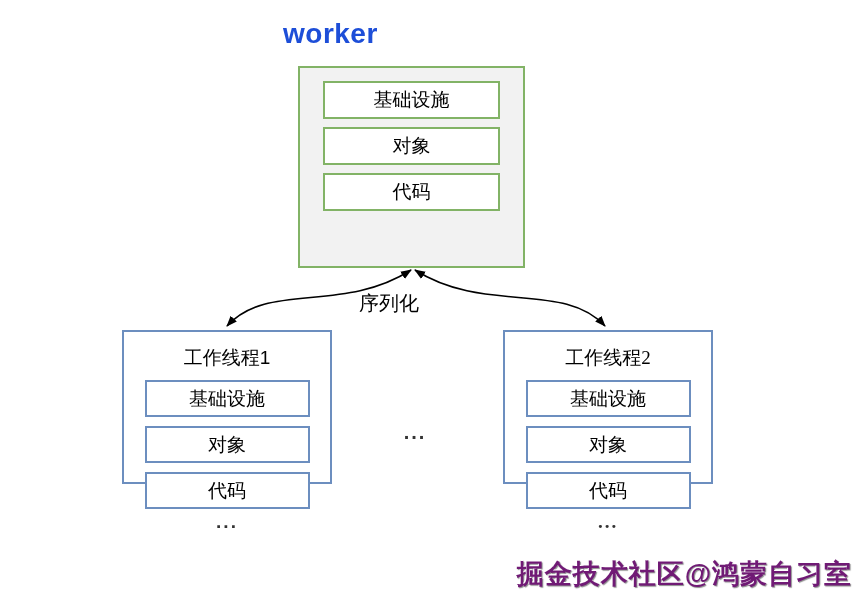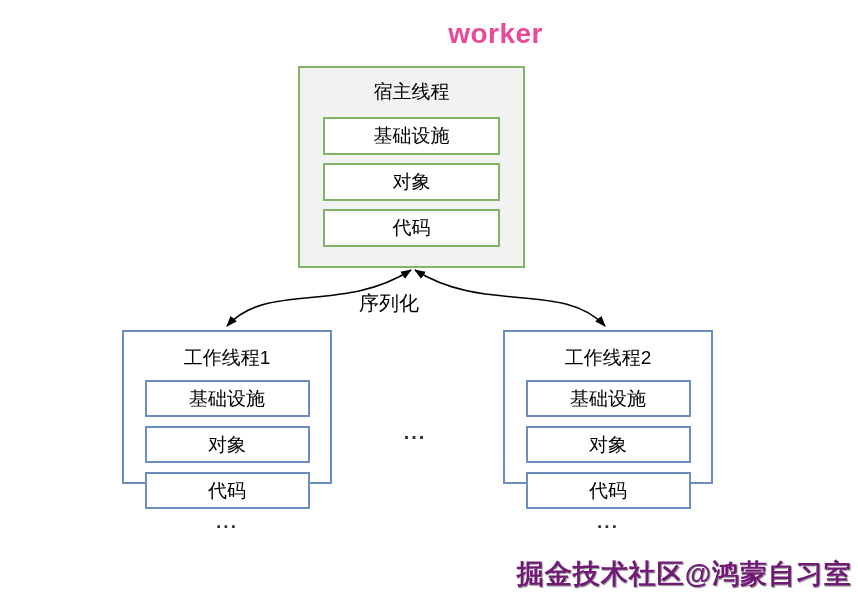--- a/index.html
+++ b/index.html
@@ -10,24 +10,24 @@
   .canvas {
     position: relative;
     width: 858px;
     height: 605px;
     background: #ffffff;
     overflow: hidden;
   }
   .page-title {
     position: absolute;
     left: 283px; top: 18px; width: 260px;
-    text-align: right;
+    text-align: left;
     font-size: 28px;
     font-weight: bold;
-    color: #ec4899;
+    color: #1d4ed8;
     letter-spacing: 0.5px;
   }
   
   .host-box {
     position: absolute;
     left: 298px; top: 66px;
     width: 227px; height: 202px;
     box-sizing: border-box;
     border: 2px solid #82b366;
     background: #f2f2f2;
@@ -60,21 +60,21 @@
   
   .worker-box {
     position: absolute;
     top: 330px;
     width: 210px; height: 154px;
     box-sizing: border-box;
     border: 2px solid #6c8ebf;
     background: #ffffff;
   }
   .worker-box.left  { left: 122px; }
-  .worker-box.right { left: 503px; }
+  .worker-box.right { left: 503px; font-family: Liberation Serif, serif; }
   .worker-label {
     margin-top: 14px;
     text-align: center;
     font-size: 19px;
     color: #000000;
     height: 24px; line-height: 24px;
   }
   .worker-items {
     margin-top: 10px;
     display: flex;
@@ -137,21 +137,20 @@
   }
 </style>
 </head>
 <body>
 
 <div class="canvas">
 
   <div class="page-title">worker</div>
 
   <div class="host-box">
-    <div class="host-label">宿主线程</div>
     <div class="host-items">
       <div class="host-item">基础设施</div>
       <div class="host-item">对象</div>
       <div class="host-item">代码</div>
     </div>
   </div>
 
   <svg class="arrows-svg" viewBox="0 0 858 605" xmlns="http://www.w3.org/2000/svg">
     <defs>
       <marker id="ah" markerWidth="12" markerHeight="10" refX="10" refY="5" orient="auto-start-reverse" markerUnits="userSpaceOnUse">

